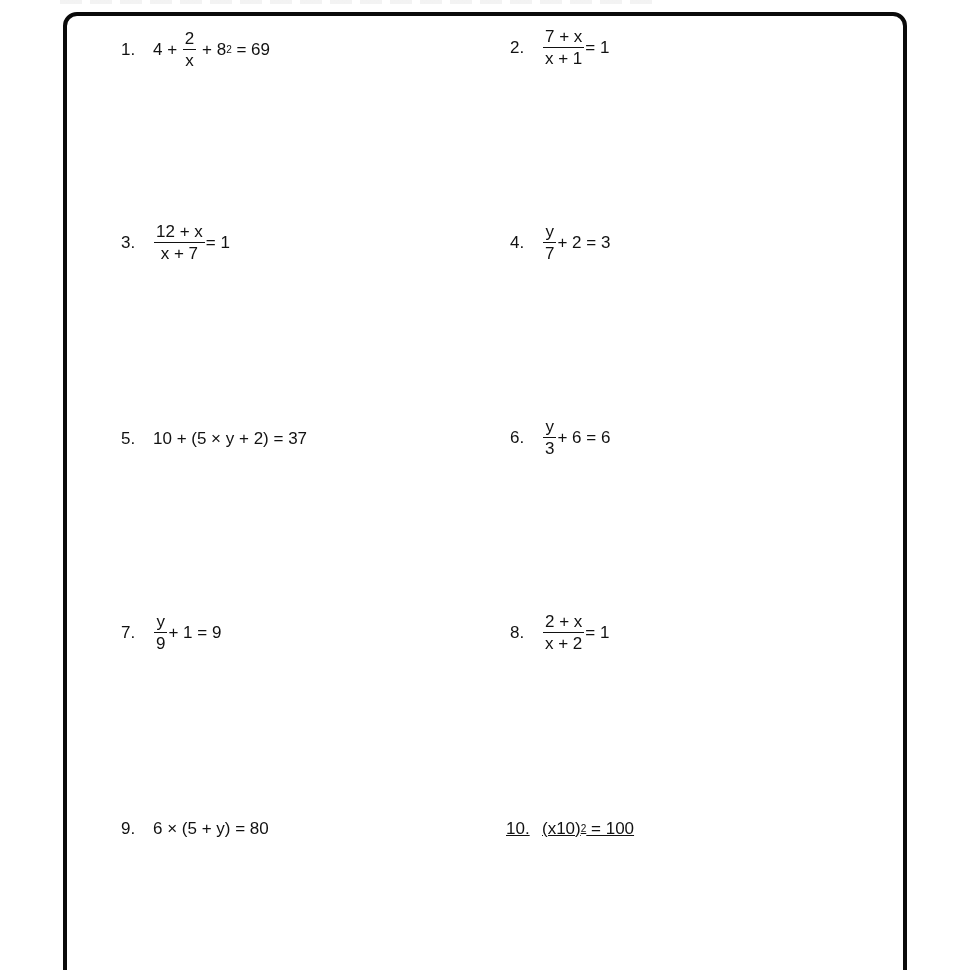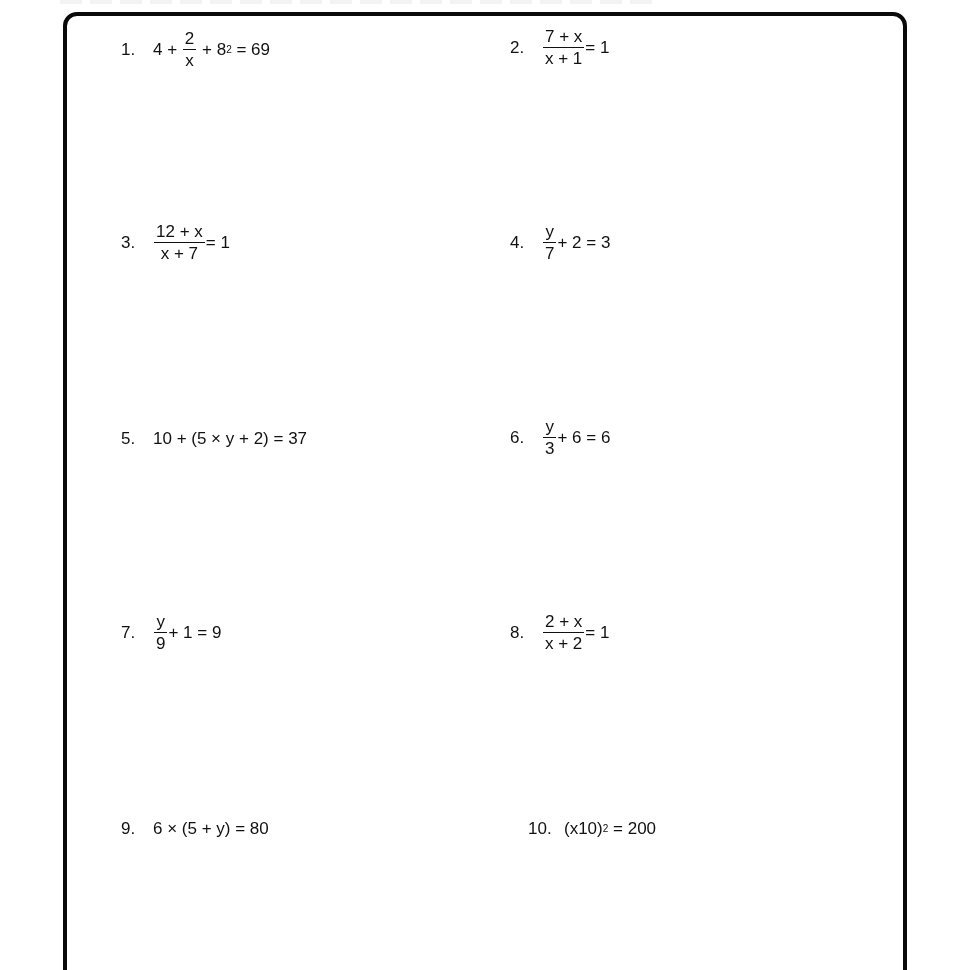--- a/index.html
+++ b/index.html
@@ -172,20 +172,20 @@
   </span>
 </div>
 
 <div class="problem" style="left:121px; top:820px;">
   <span class="num">9.</span>
   <span class="expr">
     <span class="txt">6 × (5 + y) = 80</span>
   </span>
 </div>
 
-<div class="problem" style="left:528px; top:820px;">
+<div class="problem" style="left:506px; top:820px;text-decoration:underline;">
   <span class="num wide" style="width:36px;">10.</span>
   <span class="expr">
     <span class="txt">(x10)</span>
       <sup>2</sup>
-      <span class="txt" style="white-space:pre;"> = 200</span>
+      <span class="txt" style="white-space:pre;"> = 100</span>
   </span>
 </div>
 
 </body></html>

